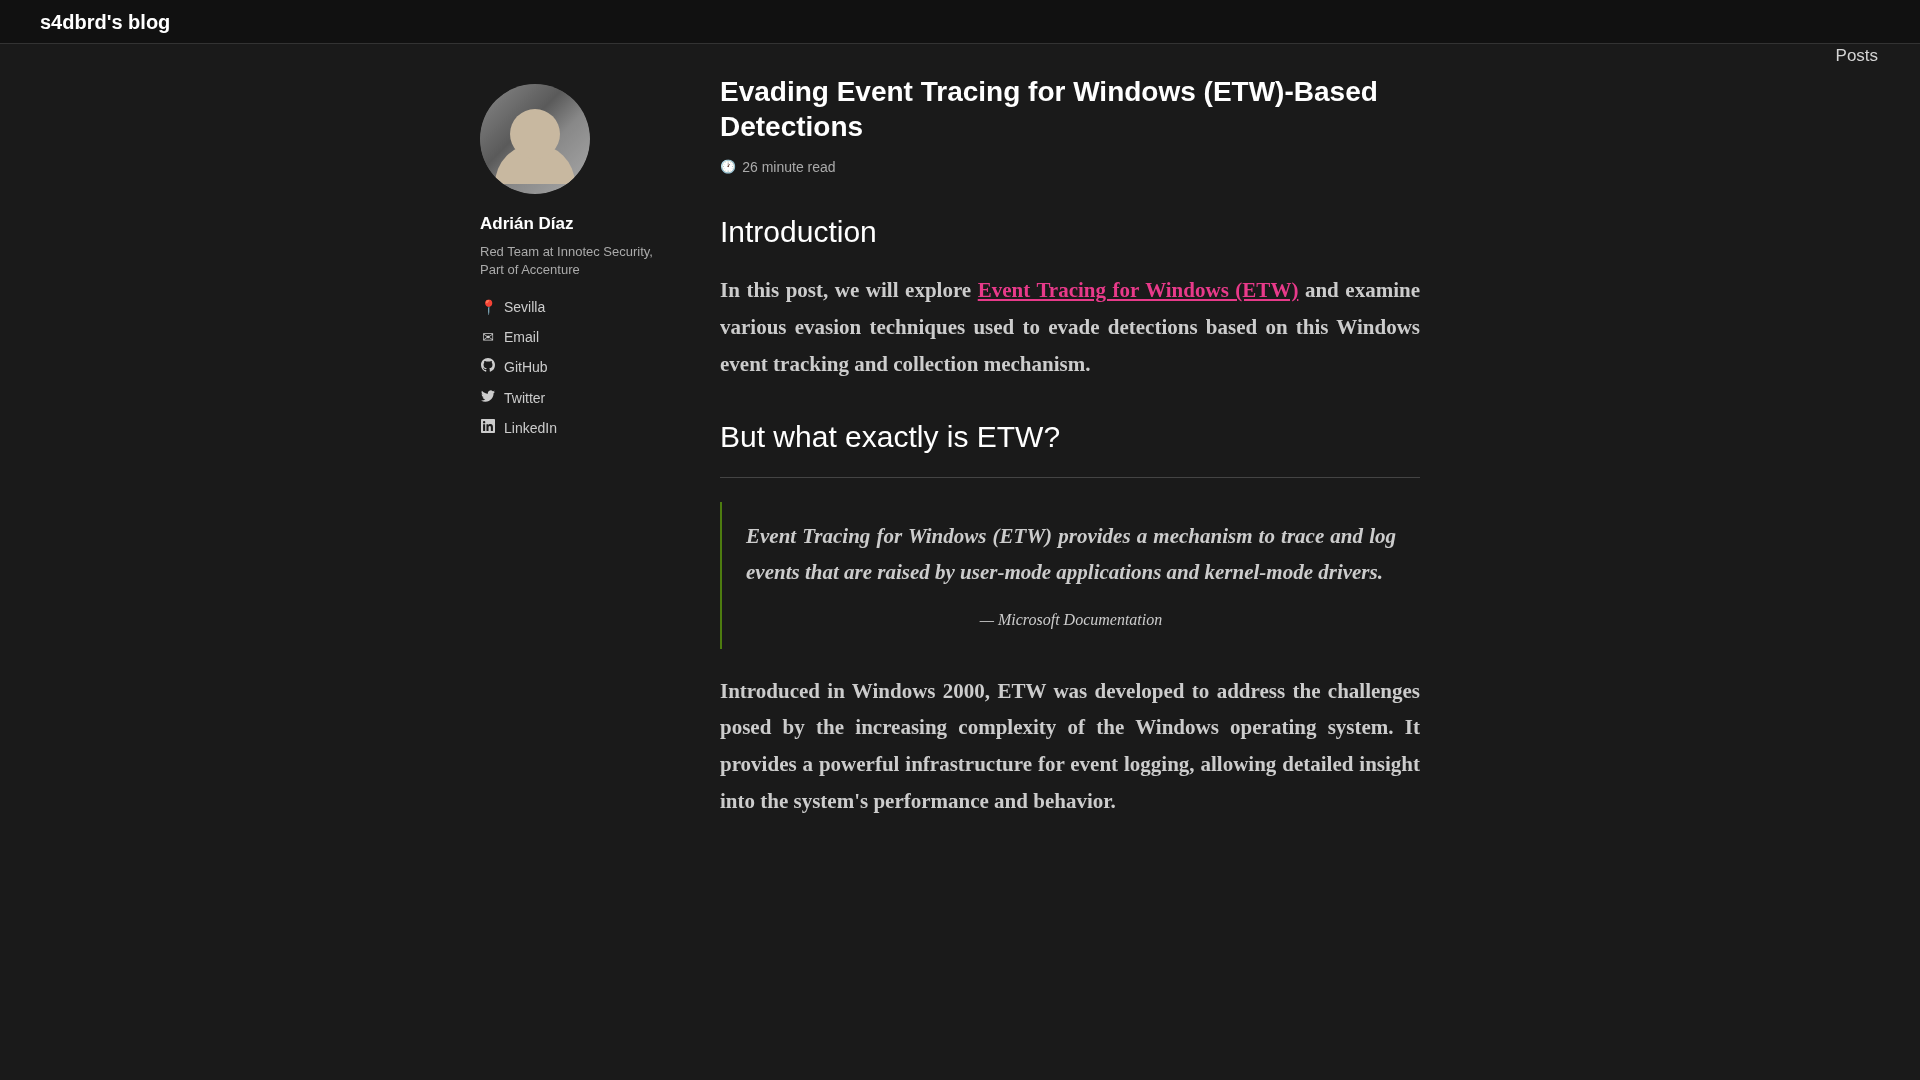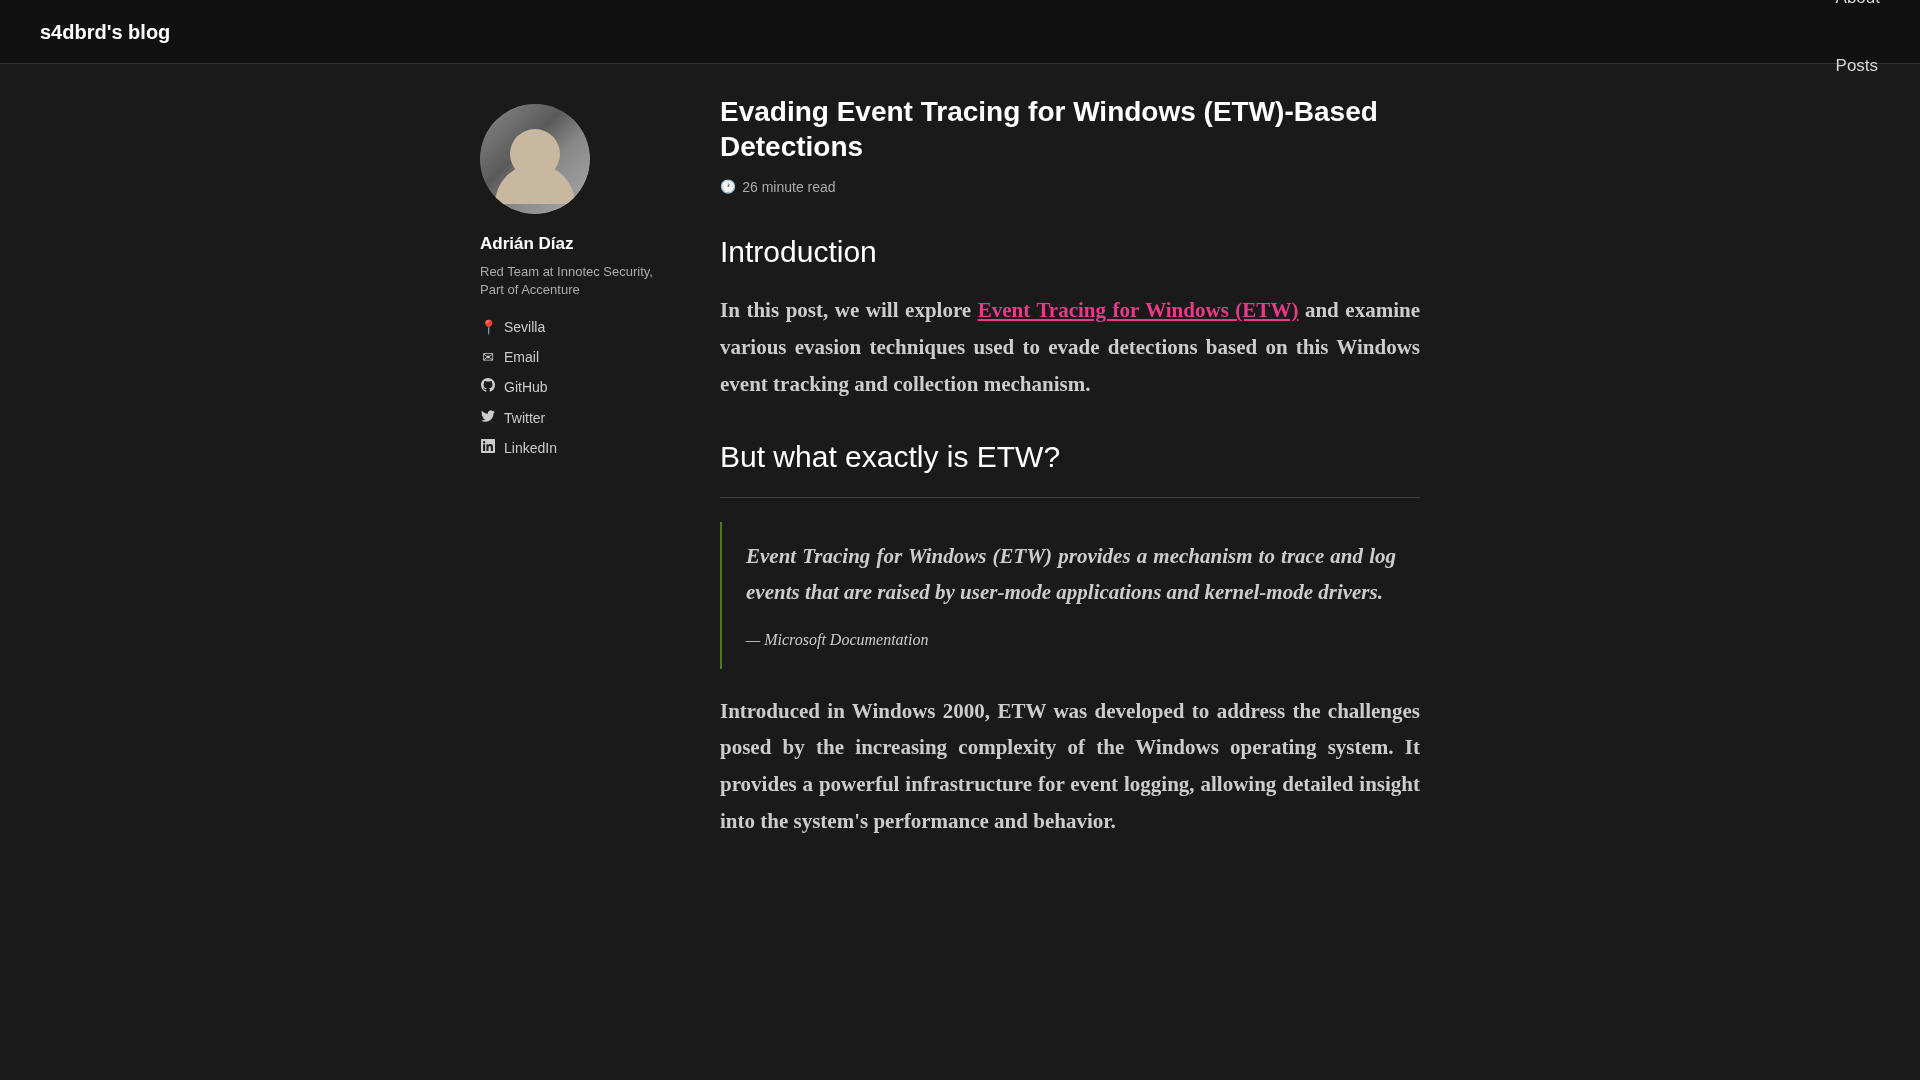--- a/index.html
+++ b/index.html
@@ -14,21 +14,21 @@
       font-family: Georgia, 'Times New Roman', serif;
       font-size: 16px;
       line-height: 1.6;
     }
 
     
     header {
       background-color: #111111;
       border-bottom: 1px solid #333;
       padding: 0 40px;
-      height: 64px;
+      height: 44px;
       display: flex;
       align-items: center;
       justify-content: space-between;
     }
 
     .site-title {
       color: #ffffff;
       font-size: 20px;
       font-weight: bold;
       font-family: Arial, sans-serif;
@@ -225,20 +225,21 @@
       color: #cccccc;
       margin-bottom: 0 !important;
       line-height: 1.75;
     }
 
     blockquote .attribution {
       font-style: italic;
       color: #cccccc;
       margin-top: 16px;
       display: block;
+      text-align: center;
     }
   </style>
 </head>
 <body>
 
 <header>
   <a class="site-title" href="#">s4dbrd's blog</a>
   <nav>
     <a href="#">About</a>
     <a href="#">Posts</a>

